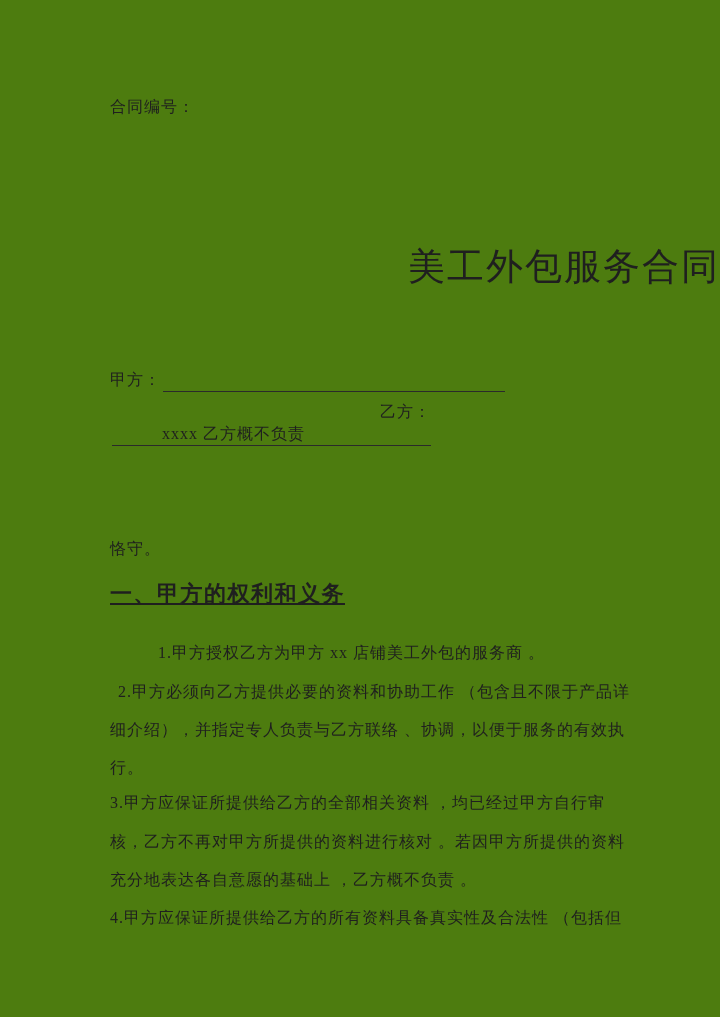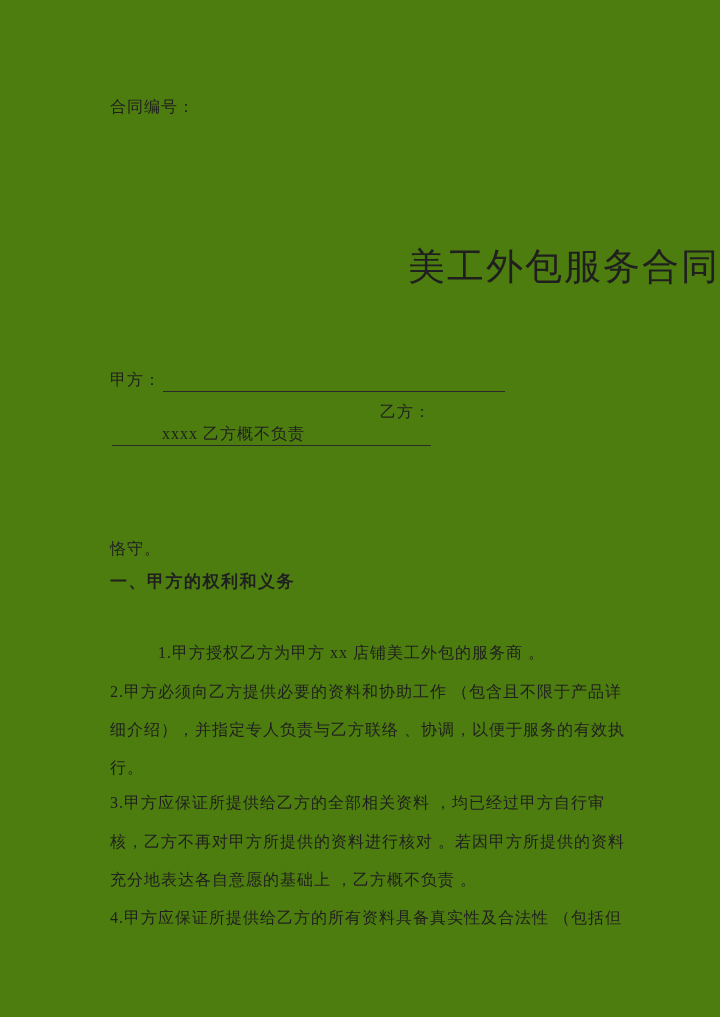--- a/index.html
+++ b/index.html
@@ -55,27 +55,28 @@
     padding-bottom: 2px;
     margin-left: 2px;
     white-space: pre;
   }
   .blank-a { width: 342px; }
   .blank-b { width: 319px; padding-left: 50px; }
   .preamble-1 { top: 473px; padding-left: 32px; }
   .preamble-2 { top: 506px; }
   .preamble-3 { top: 539px; }
   .sec-heading {
-    top: 572px;
+    top: 584px;
     font-weight: bold;
-    font-size: 17px;
+    font-size: 22px;
     letter-spacing: 1.5px;
+    text-decoration: underline;
   }
   .c1-1 { top: 643px; margin-left: 48px; }
-  .c2-1 { top: 682px; }
+  .c2-1 { top: 682px; text-align: right; }
   .c2-2 { top: 720px; }
   .c2-3 { top: 758px; }
   .c3-1 { top: 793px; }
   .c3-2 { top: 832px; }
   .c3-3 { top: 870px; }
   .c4-1 { top: 908px; }
 </style>
 </head>
 <body>
 

